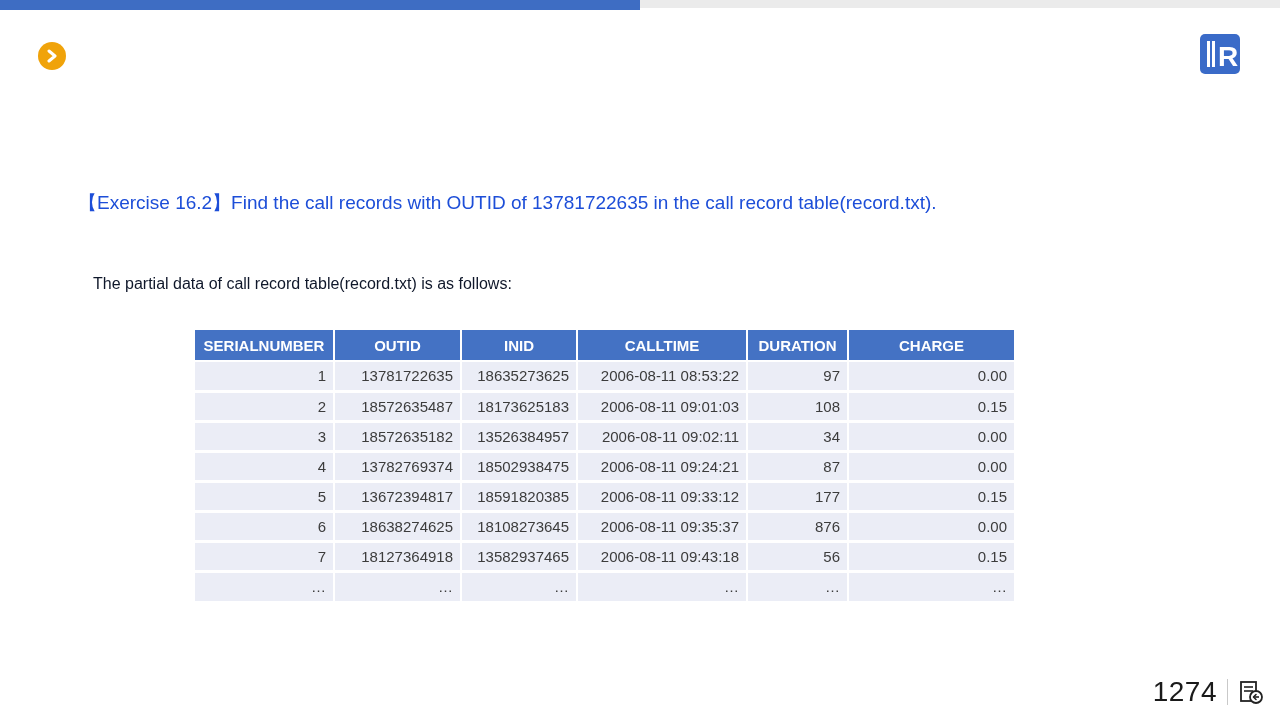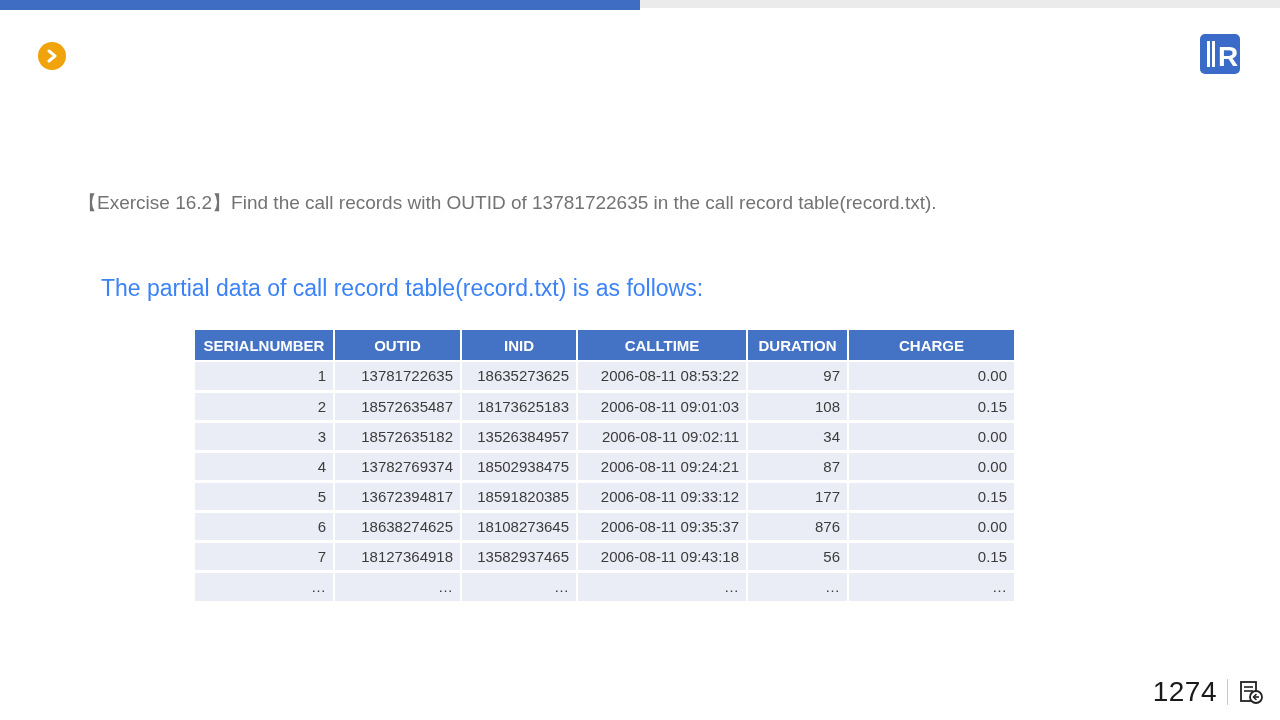--- a/index.html
+++ b/index.html
@@ -26,25 +26,25 @@
   .page-title {
     position: absolute; left: 88px; top: 36px;
     font-size: 30px; font-weight: bold; color: #2e6bc6;
     letter-spacing: 0px; white-space: nowrap;
   }
   .logo { position: absolute; left: 1199px; top: 33px; width: 42px; height: 42px; }
 
   
   .exercise-line {
     position: absolute; left: 78px; top: 190px; width: 1000px;
-    font-size: 19px; color: #737373; white-space: nowrap;
+    font-size: 19px; color: #1d4ed8; white-space: nowrap;
   }
   .subtitle-line {
-    position: absolute; left: 101px; top: 275px; width: 900px;
-    font-size: 23px; color: #3b82f6; white-space: nowrap;
+    position: absolute; left: 93px; top: 275px; width: 900px;
+    font-size: 16px; color: #0f172a; white-space: nowrap;
   }
 
   
   .table-wrap { position: absolute; left: 195px; top: 330px; width: 819px; }
   table { border-collapse: collapse; width: 819px; table-layout: fixed; }
   col.c0 { width: 139px; } col.c1 { width: 127px; } col.c2 { width: 116px; }
   col.c3 { width: 170px; } col.c4 { width: 101px; } col.c5 { width: 166px; }
   thead th {
     background: #4472c4; color: #ffffff; font-weight: bold;
     font-size: 15px; height: 31px; text-align: center;

